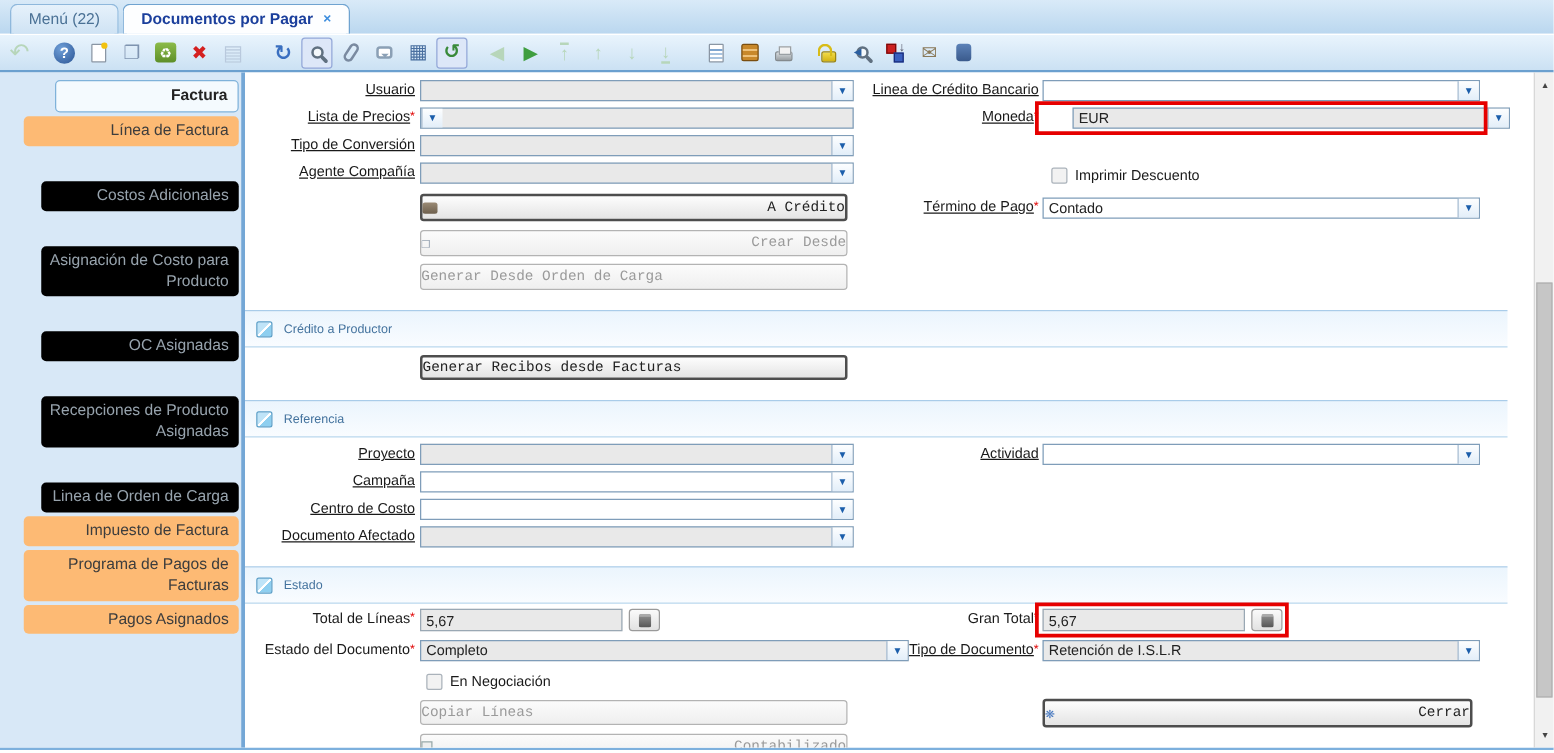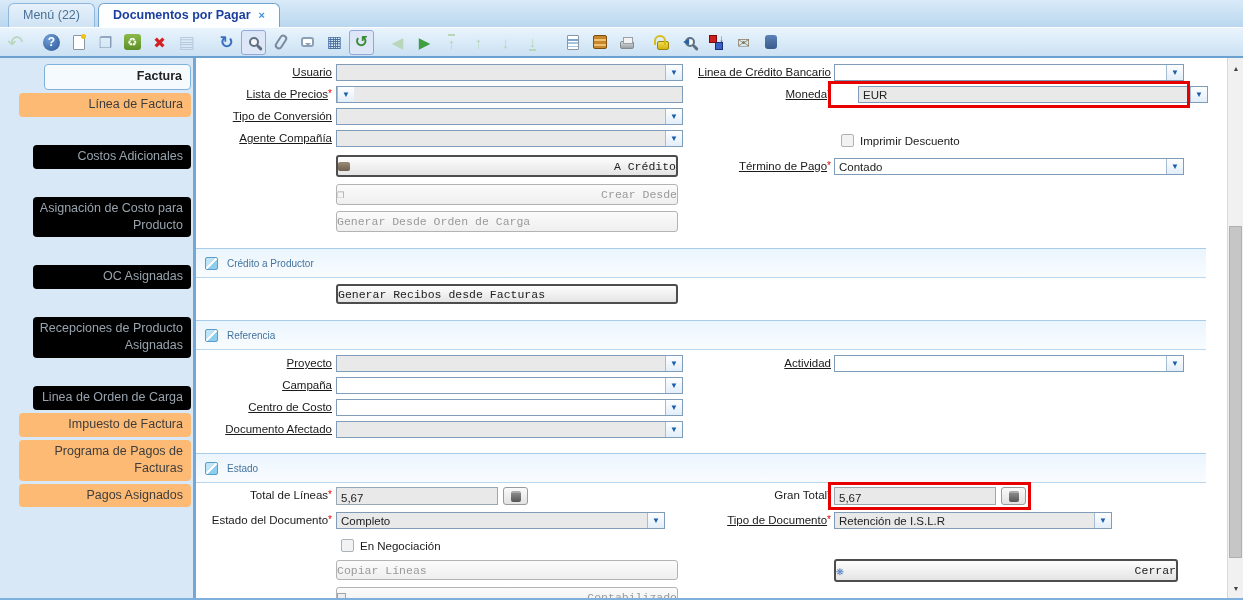--- a/index.html
+++ b/index.html
@@ -346,28 +346,28 @@
     <label class="lblR" style="top:431px"><span class="t">Gran Total</span><span class="req">*</span></label>
     <div class="txt" style="left:638px; top:429px; width:162px">
         <span>5,67</span>
       </div>
     <div class="calcbtn" style="left:805px; top:429px">
         <span class="calc-ic"></span>
       </div>
     <div class="hlbox" style="left:632px; top:424px; width:203px; height:28px"></div>
 
     <label class="lblL" style="top:456px"><span class="t">Estado del Documento</span><span class="req">*</span></label>
-    <div class="sel ro" style="left:140px; top:454px; width:329px">
+    <div class="sel ro" style="left:140px; top:454px; width:391px">
       <span class="sel-val">Completo</span>
       <span class="sel-btn">
           <span class="arr">▼</span>
         </span>
     </div>
     <label class="lblR link" style="top:456px"><span class="t">Tipo de Documento</span><span class="req">*</span></label>
-    <div class="sel ro" style="left:638px; top:454px; width:278px">
+    <div class="sel ro" style="left:638px; top:454px; width:350px">
       <span class="sel-val">Retención de I.S.L.R</span>
       <span class="sel-btn">
           <span class="arr">▼</span>
         </span>
     </div>
 
     <span class="chk" style="left:145px; top:481px"></span>
     <span class="chklbl" style="left:164px; top:482px">En Negociación</span>
 
     <div class="btn disabled" style="left:140px; top:502px; width:342px; height:20px">

